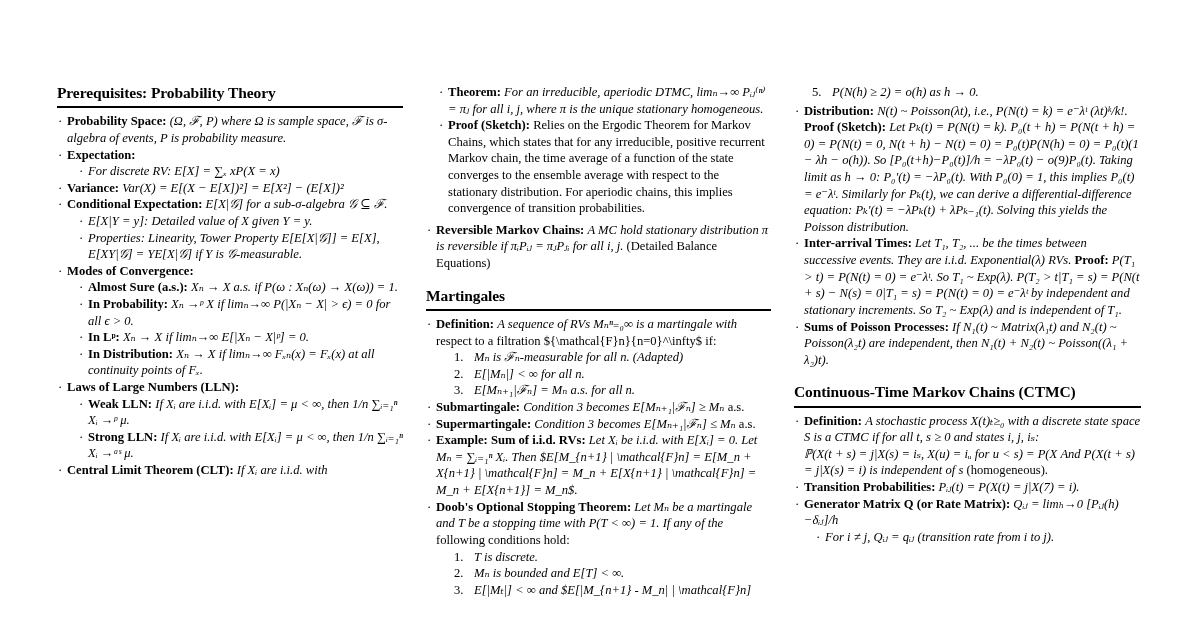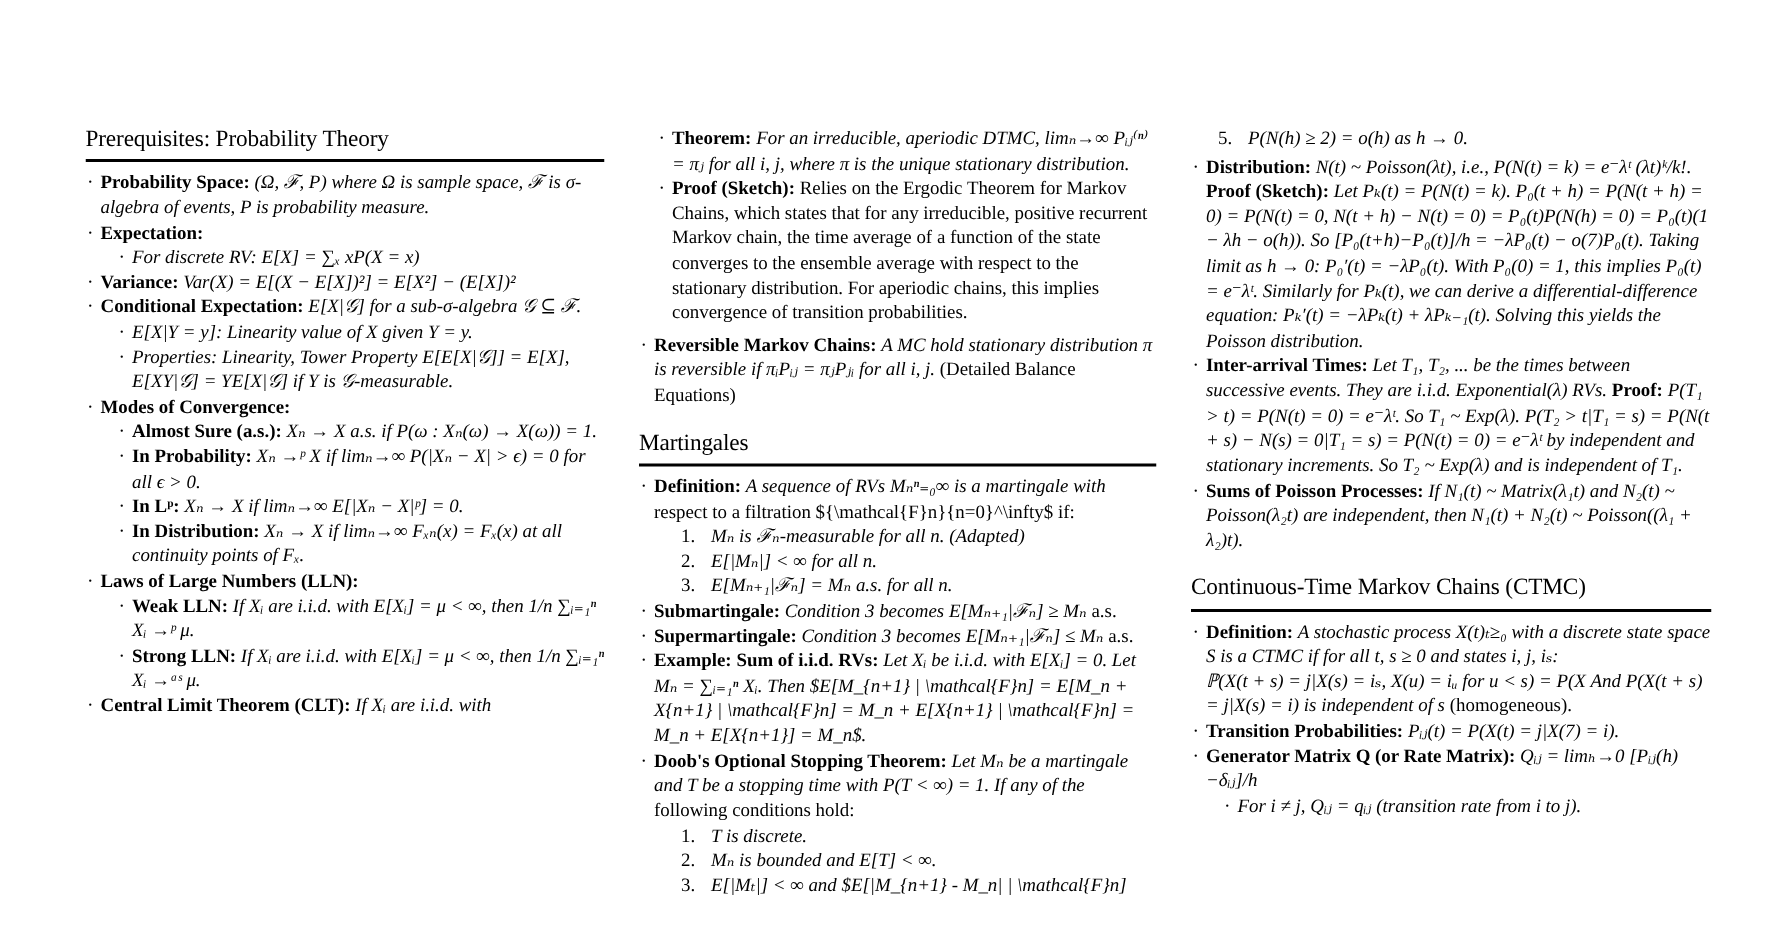--- a/index.html
+++ b/index.html
@@ -34,21 +34,21 @@
     overflow: hidden;
     height: 542px;
   }
   .col-1 { width: 346px; flex-basis: 346px; }
   .col-2 { width: 345px; flex-basis: 345px; }
   .col-3 { width: 347px; flex-basis: 347px; }
 
   h2.section {
     font-family: "Liberation Serif", "DejaVu Serif", serif;
     font-size: 15.5px;
-    font-weight: normal;
+    font-weight: bold;
     margin: 0 0 3px 0;
     padding: 0 0 4px 0;
     border-bottom: 2.2px solid #000;
     line-height: 1.18;
     letter-spacing: -0.1px;
   }
   h2.section.spaced { margin-top: 15px; }
 
   ul.lvl1 {
     list-style: none;
@@ -140,21 +140,21 @@
         <li>
           <b>Variance:</b>
           <span class="m">Var(X) = E[(X − E[X])²] = E[X²] −</span>
           <span class="m">(E[X])²</span>
         </li>
         <li>
           <b>Conditional Expectation:</b>
           <span class="m">E[X|𝒢] for a sub-σ-algebra 𝒢 ⊆</span>
           <span class="m">ℱ.</span>
           <ul class="lvl2">
-            <li><span class="m">E[X|Y = y]: Linearity value of X given Y = y.</span></li>
+            <li><span class="m">E[X|Y = y]: Detailed value of X given Y = y.</span></li>
             <li>
               <span class="m">Properties: Linearity, Tower Property E[E[X|𝒢]] = E[X],</span>
               <span class="m">E[XY|𝒢] = YE[X|𝒢] if Y is 𝒢-measurable.</span>
             </li>
           </ul>
         </li>
         <li>
           <b>Modes of Convergence:</b>
           <ul class="lvl2">
             <li>
@@ -199,21 +199,21 @@
         </li>
       </ul>
     </div>
 
     <div class="col col-2">
       <ul class="lvl1" style="margin-top:0; padding-left:12px;">
         <li>
           <b>Theorem:</b>
           <span class="m">For an irreducible, aperiodic DTMC,</span>
           <span class="m">limₙ→∞ Pᵢⱼ⁽ⁿ⁾ = πⱼ for all i, j, where π is the unique</span>
-          <span class="m">stationary distribution.</span>
+          <span class="m">stationary homogeneous.</span>
         </li>
         <li>
           <b>Proof (Sketch):</b>
           <span>Relies on the Ergodic Theorem for Markov Chains, which states that for any irreducible, positive recurrent Markov chain, the time average of a function of the state converges to the ensemble average with respect to the stationary distribution. For aperiodic chains, this implies convergence of transition probabilities.</span>
         </li>
       </ul>
       <ul class="lvl1">
         <li>
           <b>Reversible Markov Chains:</b>
           <span class="m">A MC hold stationary</span>
@@ -272,21 +272,21 @@
       </ol>
       <ul class="lvl1" style="margin-top:2px;">
         <li>
           <b>Distribution:</b>
           <span class="m">N(t) ~ Poisson(λt), i.e., P(N(t) = k) =</span>
           <span class="m">e⁻λᵗ (λt)ᵏ/k!.</span>
           <b>Proof (Sketch):</b>
           <span class="m">Let Pₖ(t) = P(N(t) = k).</span>
           <span class="m">P₀(t + h) = P(N(t + h) = 0) = P(N(t) = 0, N(t +</span>
           <span class="m">h) − N(t) = 0) = P₀(t)P(N(h) = 0) = P₀(t)(1 − λh −</span>
-          <span class="m">o(h)). So [P₀(t+h)−P₀(t)]/h = −λP₀(t) − o(7)P₀(t). Taking</span>
+          <span class="m">o(h)). So [P₀(t+h)−P₀(t)]/h = −λP₀(t) − o(9)P₀(t). Taking</span>
           <span class="m">limit as h → 0: P₀′(t) = −λP₀(t). With P₀(0) = 1, this</span>
           <span class="m">implies P₀(t) = e⁻λᵗ. Similarly for Pₖ(t), we can derive a</span>
           <span class="m">differential-difference equation: Pₖ′(t) = −λPₖ(t) +</span>
           <span class="m">λPₖ₋₁(t). Solving this yields the Poisson distribution.</span>
         </li>
         <li>
           <b>Inter-arrival Times:</b>
           <span class="m">Let T₁, T₂, ... be the times between</span>
           <span class="m">successive events. They are i.i.d. Exponential(λ) RVs.</span>
           <b>Proof:</b>

